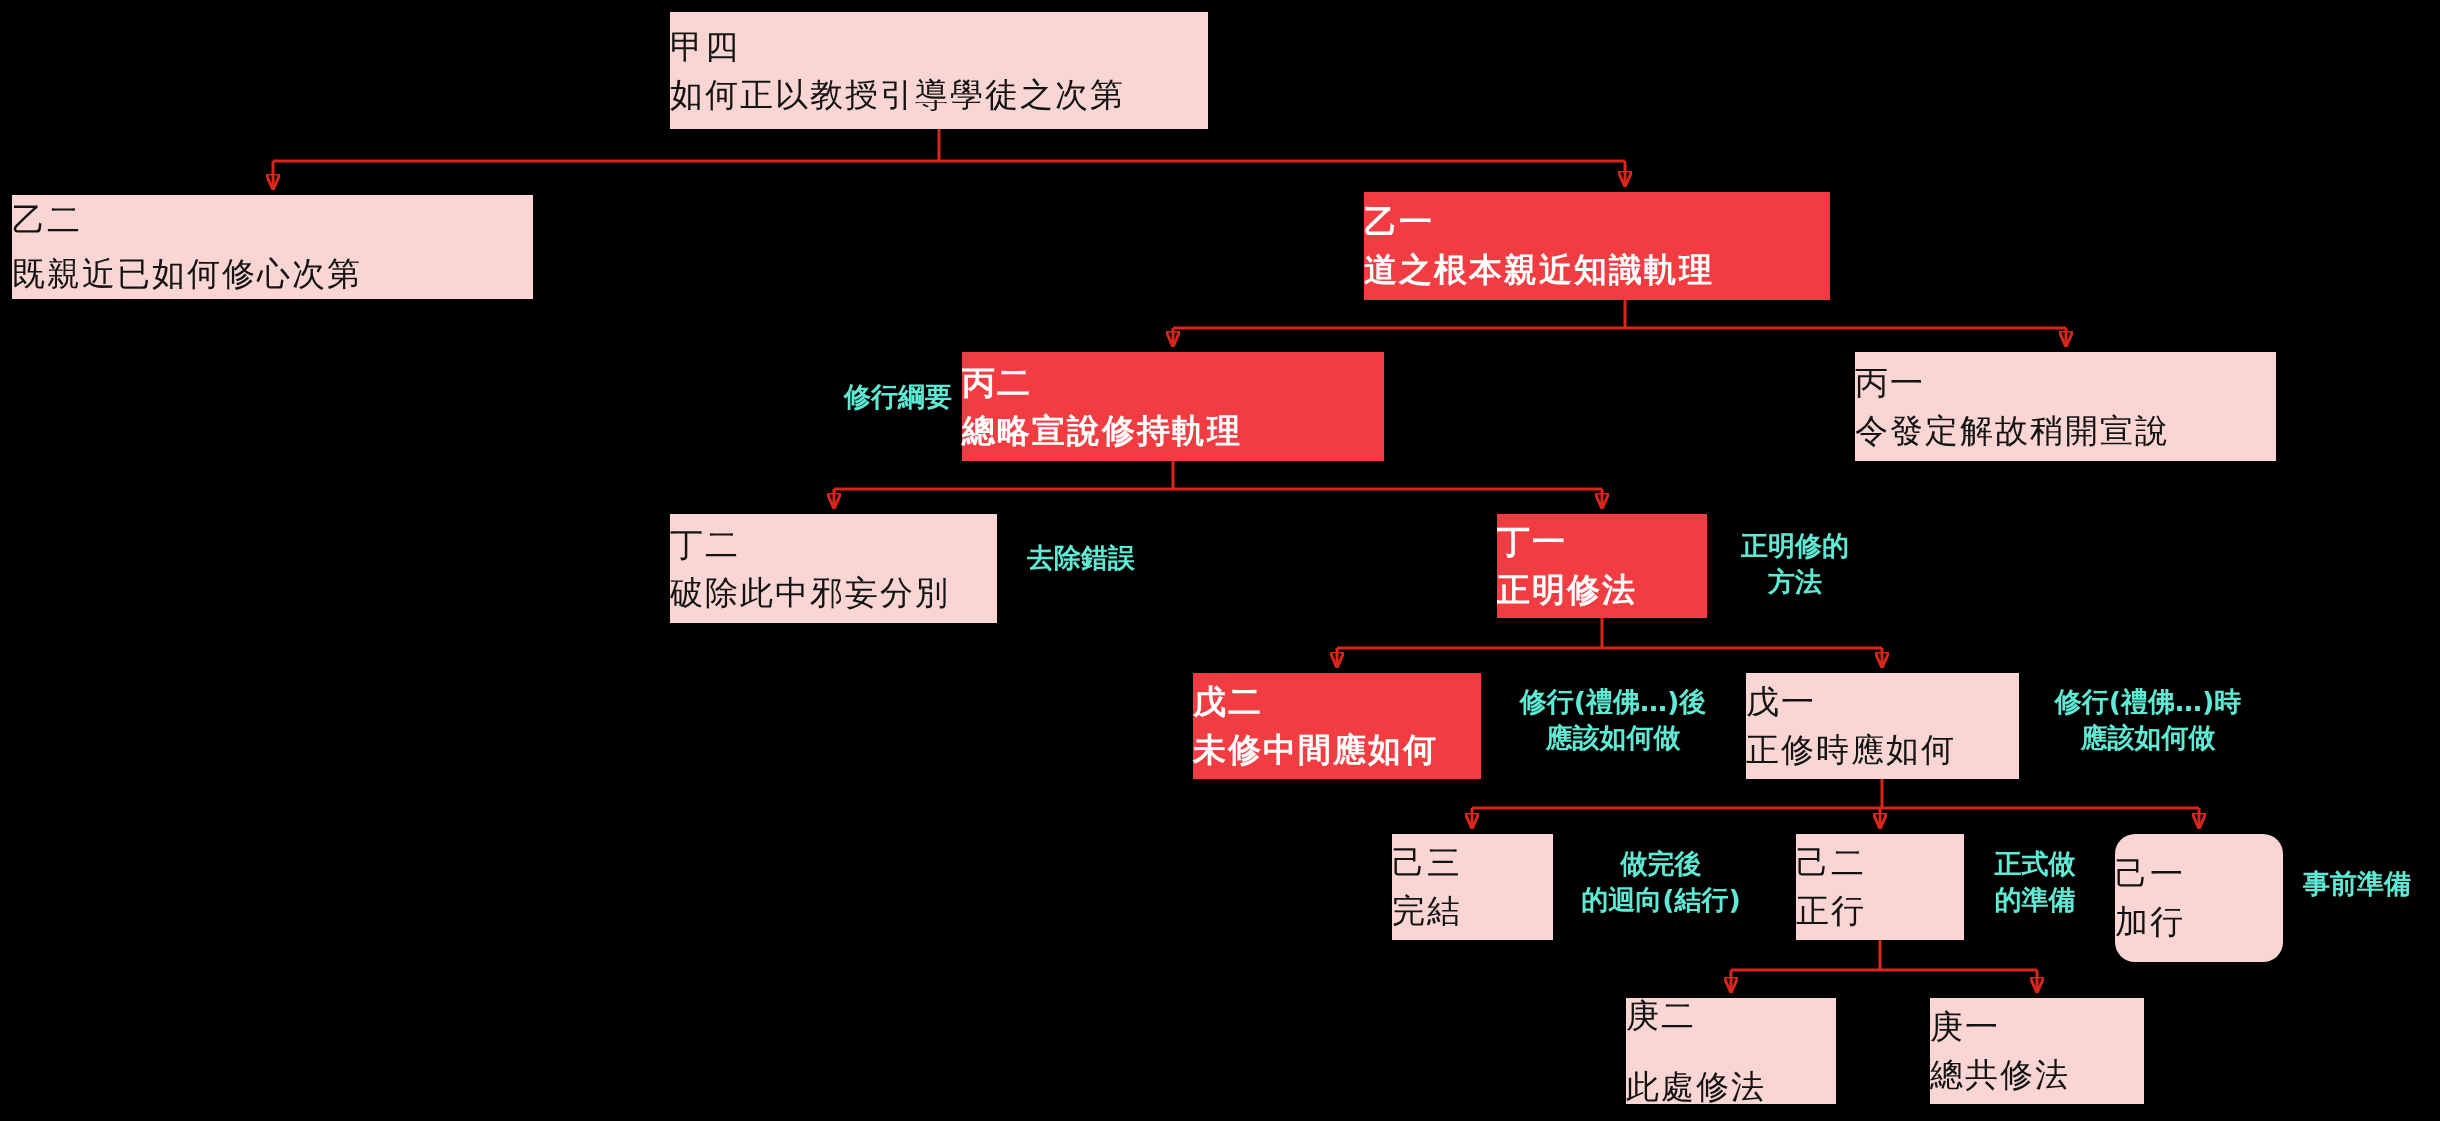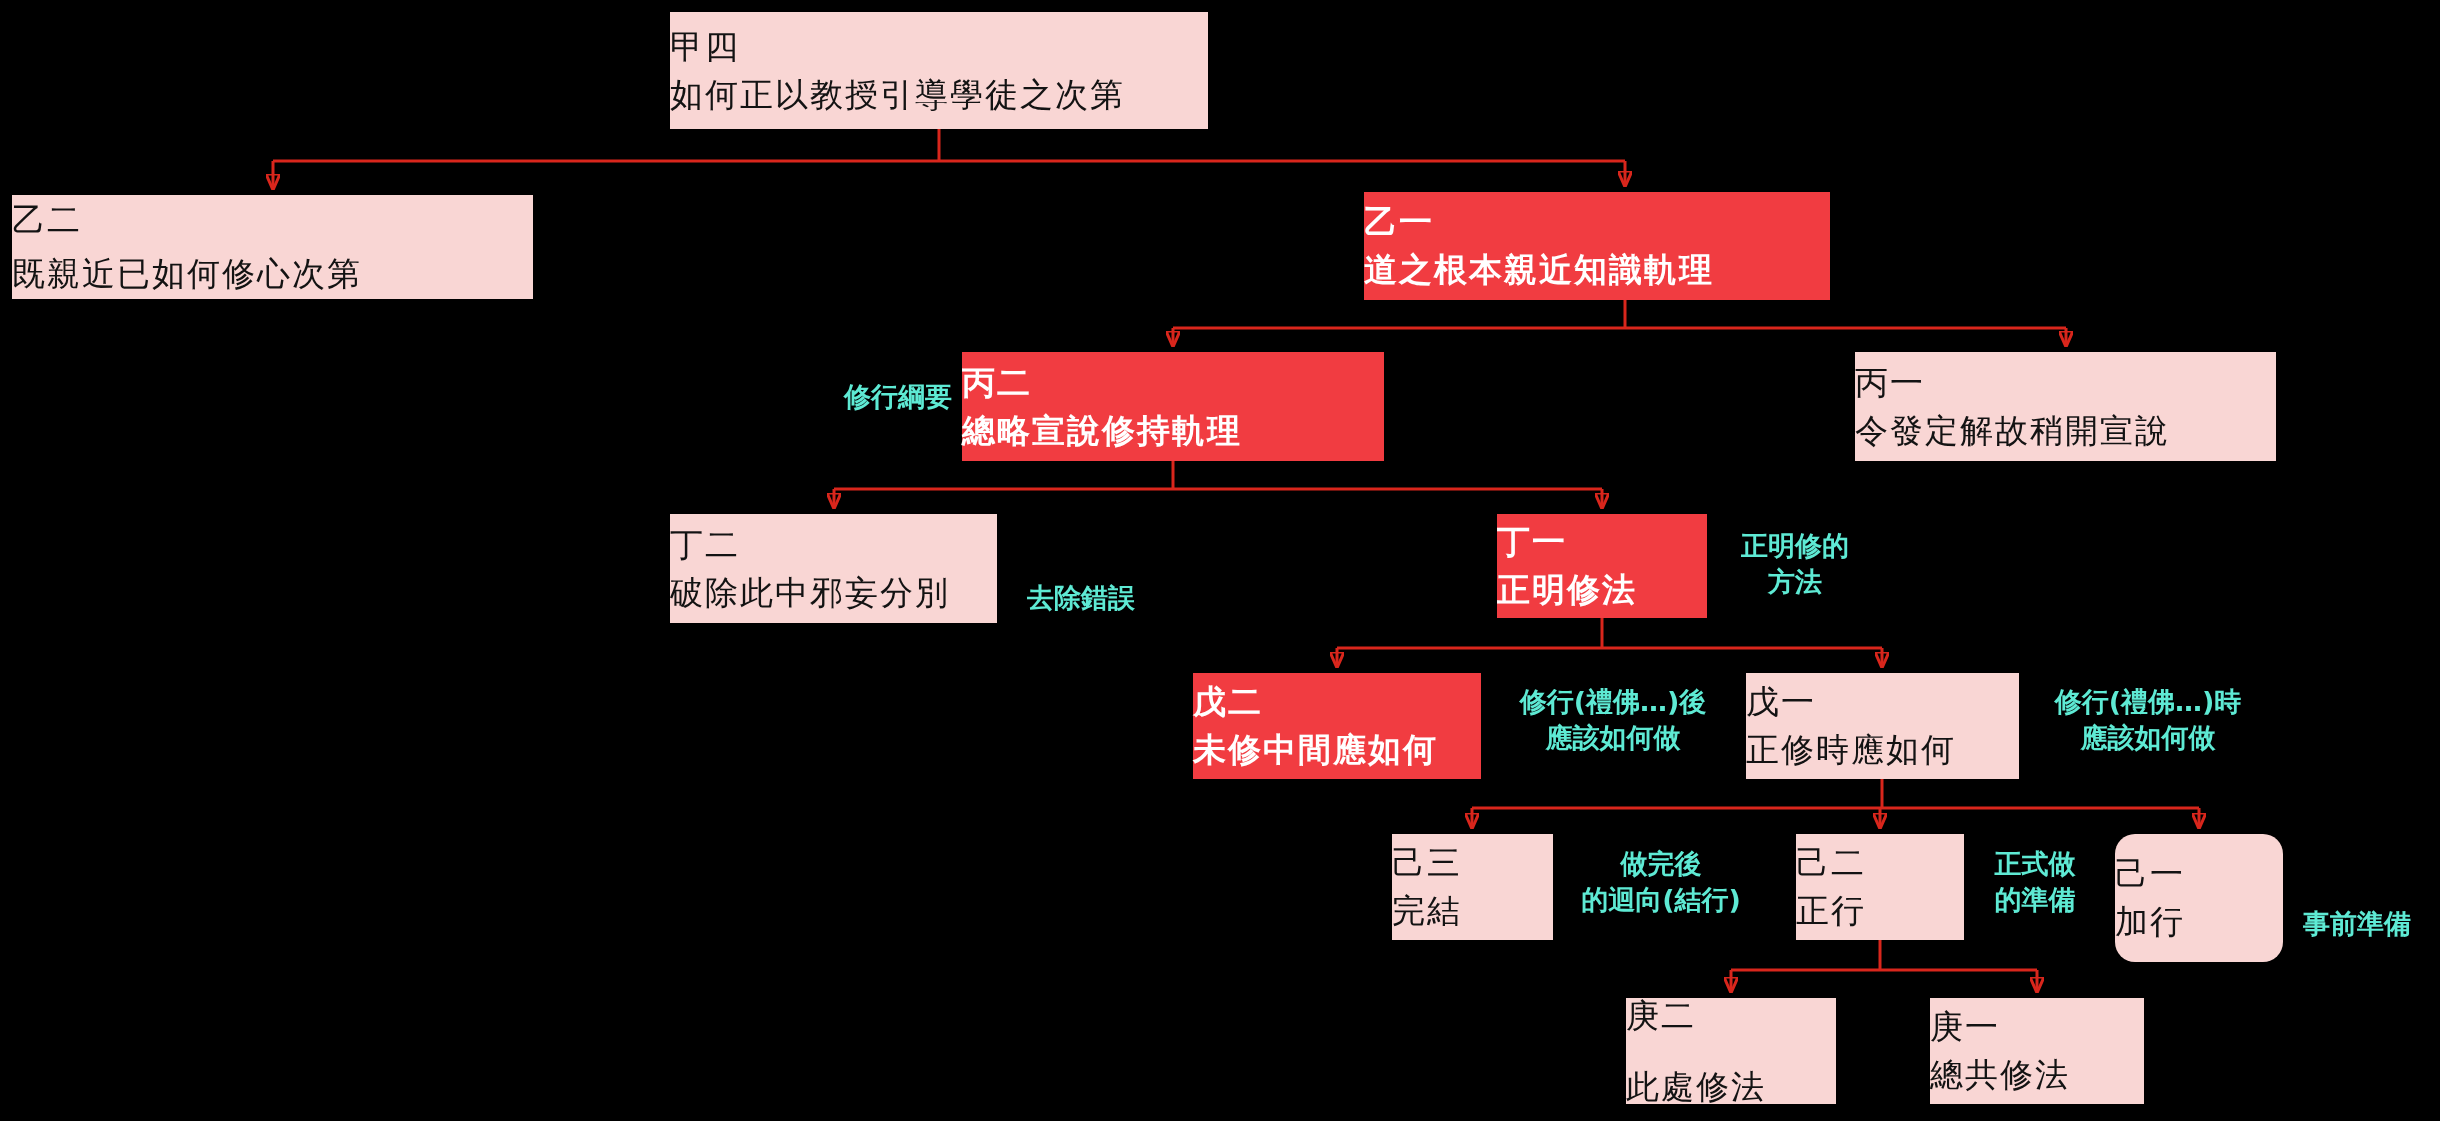--- a/index.html
+++ b/index.html
@@ -34,21 +34,21 @@
   .annotation {
     position: absolute;
     color: #5eead4;
     font-weight: 700;
     font-size: 27px;
     line-height: 36px;
     text-align: center;
     white-space: nowrap;
   }
   .annotation.align-right { text-align: right; }
-  .annotation.align-left  { text-align: left; margin-top: 40px; }
+  .annotation.align-left  { text-align: left; }
   .annotation span { display: block; }
 </style>
 </head>
 <body>
 
 <div class="stage">
 
   <svg class="connectors" viewBox="0 0 2440 1121" xmlns="http://www.w3.org/2000/svg">
     <defs>
       <marker id="arrowhead" viewBox="0 0 16 14" markerWidth="16" markerHeight="14" refX="13" refY="7" orient="auto" markerUnits="userSpaceOnUse">

